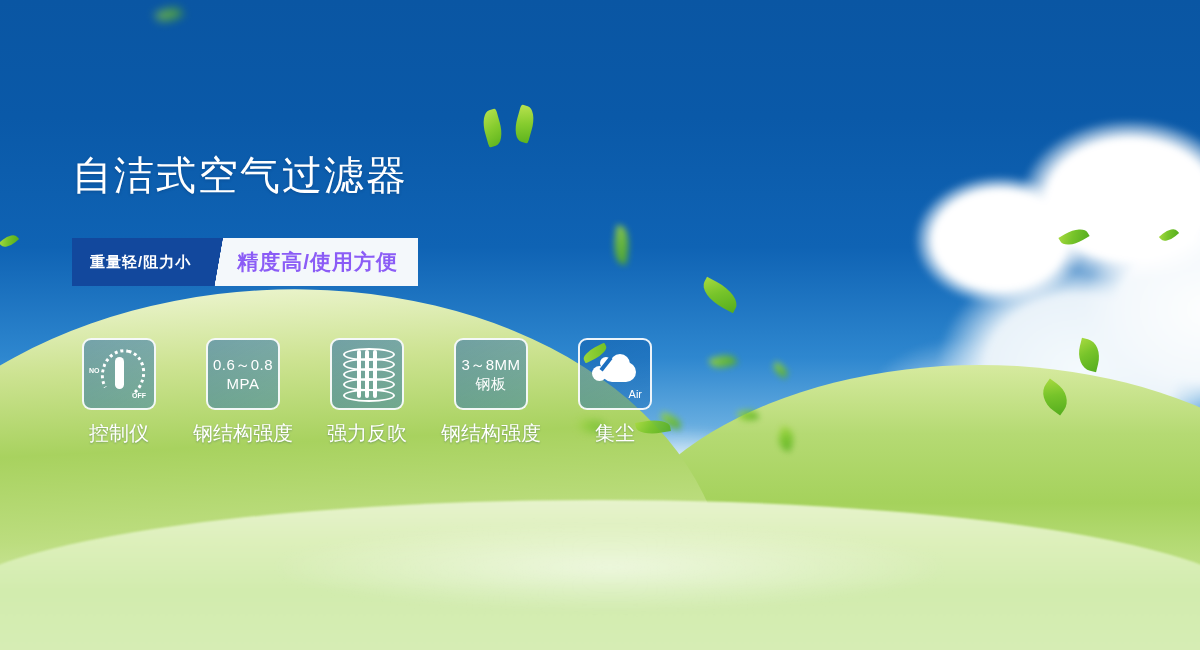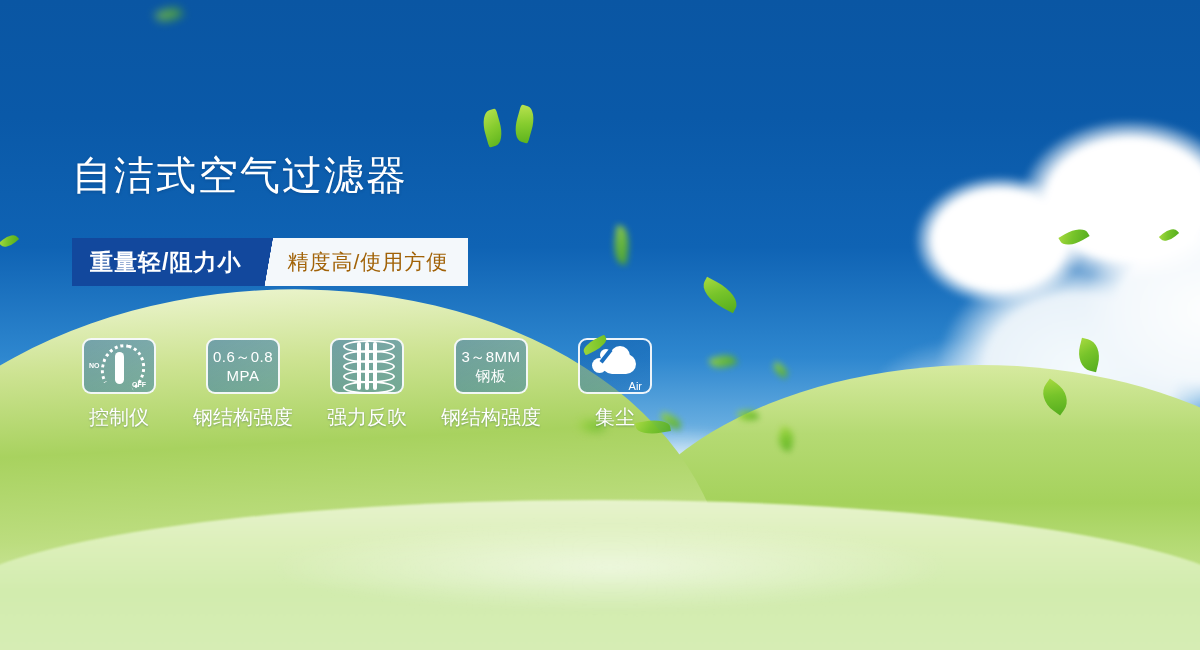--- a/index.html
+++ b/index.html
@@ -93,34 +93,34 @@
   }
   .sprout{position:absolute;left:402px;top:-38px;width:70px;height:48px;}
   .sprout .lf{position:absolute;width:17px;height:36px;
     background:linear-gradient(160deg,#b9e24f 0%,#86cc2e 50%,#5cb31d 100%);}
   .sprout .lf.l{left:10px;top:8px;border-radius:60% 10% 60% 10%;transform:rotate(-16deg);}
   .sprout .lf.r{left:42px;top:4px;border-radius:10% 60% 10% 60%;transform:rotate(16deg);}
 
   
   .subtitle{position:absolute;left:72px;top:238px;height:48px;display:flex;}
   .sub-a{
-    background:#12489d;color:#ffffff;font-size:23px;font-weight:700;
+    background:#12489d;color:#ffffff;font-size:15px;font-weight:700;
     display:flex;align-items:center;padding:0 16px 0 18px;letter-spacing:1px;
   }
   .sub-wedge{width:26px;background:linear-gradient(100deg,#12489d 0%,#12489d 46%,#f4f8fb 47%,#f4f8fb 100%);}
   .sub-b{
-    background:#f4f8fb;color:#a16207;font-size:21px;font-weight:400;
+    background:#f4f8fb;color:#8b5cf6;font-size:21px;font-weight:700;
     display:flex;align-items:center;padding:0 20px 0 4px;letter-spacing:1px;
   }
 
   
   .features{position:absolute;left:82px;top:338px;display:flex;gap:50px;}
   .feature{width:74px;display:flex;flex-direction:column;align-items:center;}
   .fbox{
-    width:74px;height:56px;box-sizing:border-box;
+    width:74px;height:72px;box-sizing:border-box;
     border:2px solid rgba(255,255,255,.92);border-radius:9px;
     background:linear-gradient(150deg,rgba(17,92,170,.50) 0%,rgba(20,104,182,.42) 100%);
     display:flex;flex-direction:column;align-items:center;justify-content:center;
     color:#ffffff;text-align:center;
   }
   .fbox .tx{font-size:15px;line-height:19px;letter-spacing:.5px;white-space:nowrap;}
   .fcap{margin-top:10px;font-size:20px;color:#ffffff;white-space:nowrap;text-shadow:0 1px 2px rgba(0,40,90,.3);}
 
   
   .gauge{position:relative;width:58px;height:58px;}

